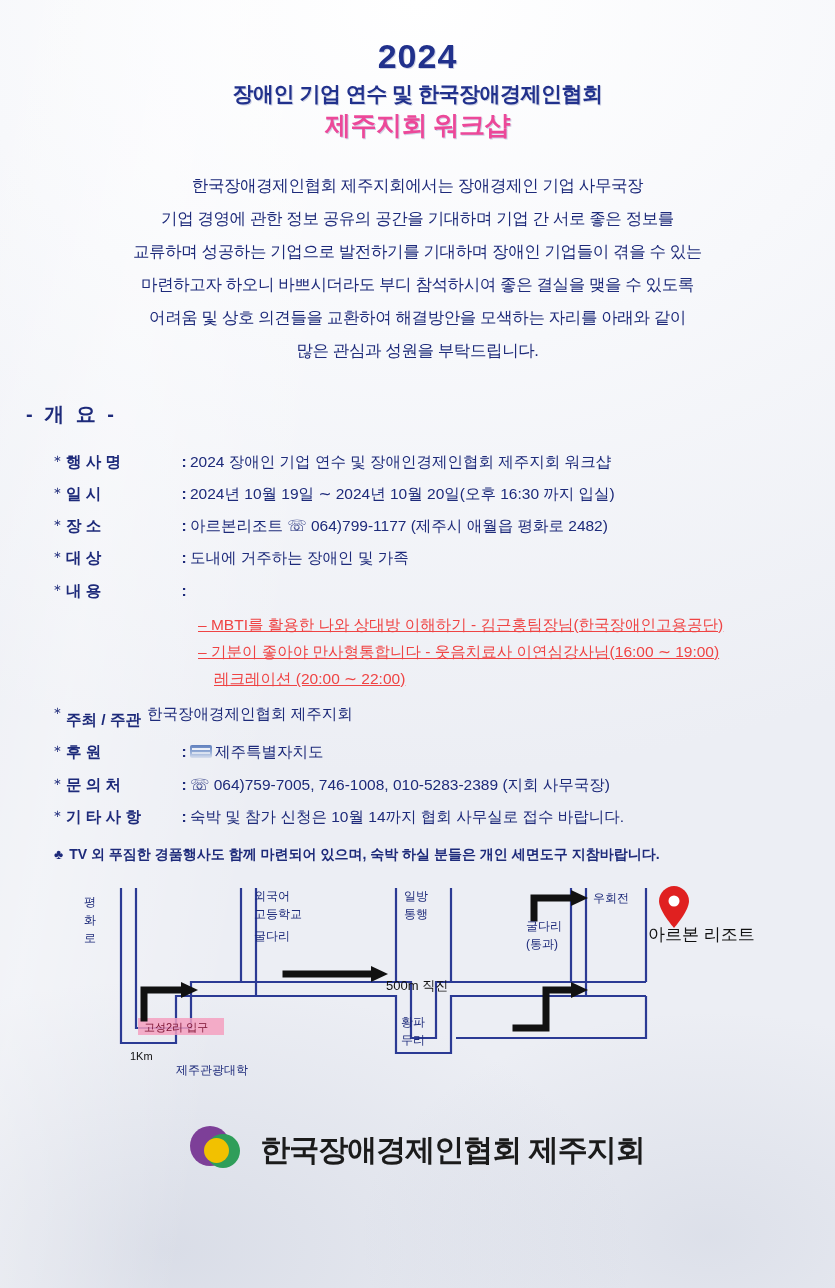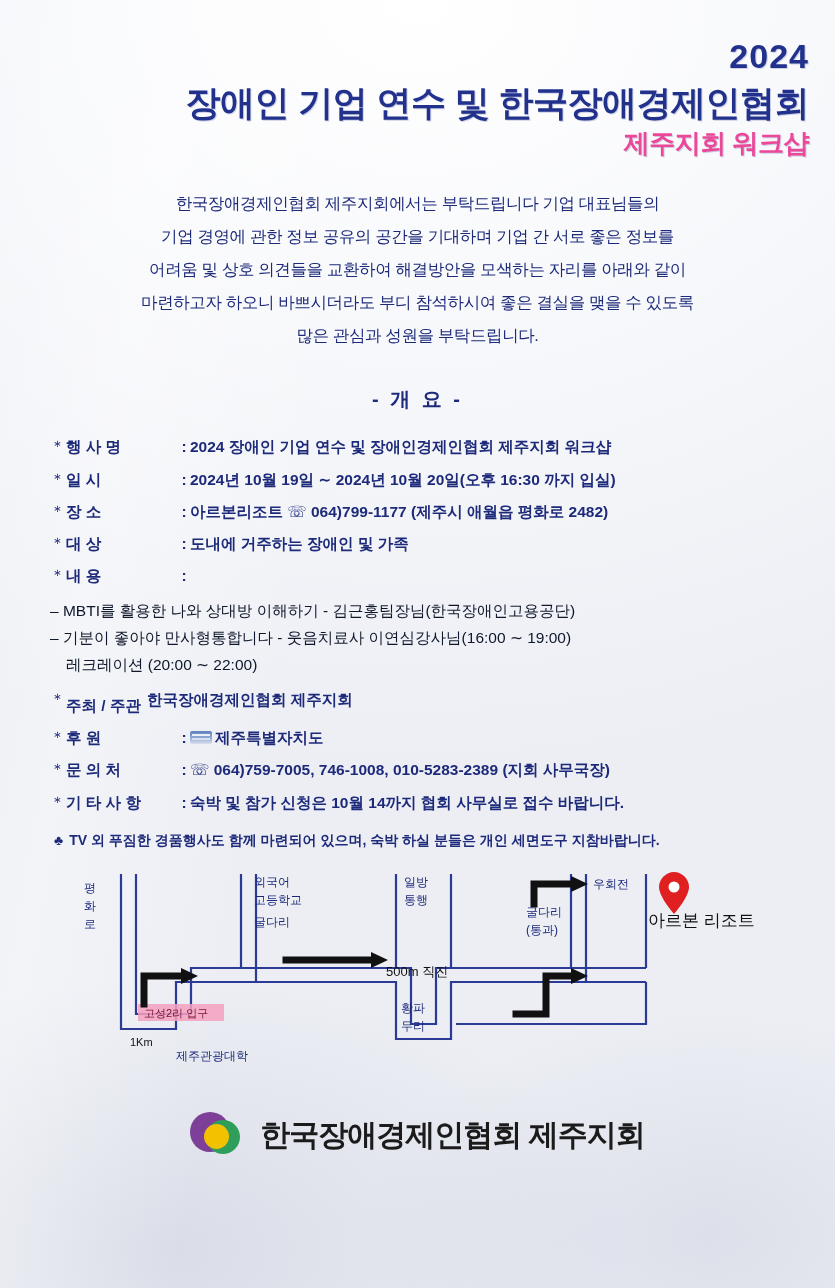--- a/index.html
+++ b/index.html
@@ -33,33 +33,33 @@
       radial-gradient(ellipse 60% 25% at 85% 96%, rgba(150,160,185,0.18), rgba(255,255,255,0) 70%);
   }
   .content {
     position: relative;
     z-index: 2;
     padding: 0 26px;
   }
 
   
   .title-block {
-    text-align: right;
+    text-align: center;
     padding-top: 34px;
     line-height: 1.34;
   }
   .title-year {
     font-size: 34px;
     font-weight: bold;
     color: #21318c;
     letter-spacing: 1px;
     text-shadow: 1px 1px 0 rgba(120,130,180,0.35);
   }
   .title-main {
-    font-size: 35px;
+    font-size: 21px;
     font-weight: bold;
     color: #21318c;
     letter-spacing: -0.5px;
     text-shadow: 1px 1px 0 rgba(120,130,180,0.35);
   }
   .title-sub {
     font-size: 26px;
     font-weight: bold;
     color: #ec4899;
     letter-spacing: -0.5px;
@@ -74,21 +74,20 @@
     font-size: 16.5px;
     line-height: 2.0;
     letter-spacing: -0.4px;
     padding: 0 12px;
   }
   .intro div { white-space: nowrap; }
 
   
   .section-head {
     margin-top: 34px;
-    text-align: center;
     color: #1d2a7a;
     font-size: 20px;
     font-weight: bold;
     letter-spacing: 3px;
   }
 
   
   .details {
     margin-top: 22px;
     padding-left: 24px;
@@ -124,28 +123,29 @@
     margin-top: 6px;
   }
   .colon {
     flex: 0 0 12px;
     text-align: center;
     font-weight: bold;
   }
   .value {
     flex: 1 1 auto;
     white-space: nowrap;
-    font-weight: bold;
   }
 
   .sub-list {
     margin-top: 2px;
-    color: #0f172a;
+    margin-left: 148px;
+    color: #ef4444;
     font-size: 15.5px;
     line-height: 1.75;
+    text-decoration: underline;
   }
   .sub-list .dash-item { white-space: nowrap; }
   .sub-list .indent { padding-left: 16px; white-space: nowrap; }
 
   .sponsor-mark {
     display: inline-block;
     width: 22px;
     height: 13px;
     vertical-align: -1px;
     margin-right: 3px;
@@ -228,24 +228,25 @@
 
 <div class="content">
 
   <div class="title-block">
     <div class="title-year">2024</div>
     <div class="title-main">장애인 기업 연수 및 한국장애경제인협회</div>
     <div class="title-sub">제주지회 워크샵</div>
   </div>
 
   <div class="intro">
-    <div>한국장애경제인협회 제주지회에서는 부탁드립니다 기업 대표님들의</div>
+    <div>한국장애경제인협회 제주지회에서는 장애경제인 기업 사무국장</div>
     <div>기업 경영에 관한 정보 공유의 공간을 기대하며 기업 간 서로 좋은 정보를</div>
+    <div>교류하며 성공하는 기업으로 발전하기를 기대하며 장애인 기업들이 겪을 수 있는</div>
+    <div>마련하고자 하오니 바쁘시더라도 부디 참석하시여 좋은 결실을 맺을 수 있도록</div>
     <div>어려움 및 상호 의견들을 교환하여 해결방안을 모색하는 자리를 아래와 같이</div>
-    <div>마련하고자 하오니 바쁘시더라도 부디 참석하시여 좋은 결실을 맺을 수 있도록</div>
     <div>많은 관심과 성원을 부탁드립니다.</div>
   </div>
 
   <div class="section-head">- 개   요 -</div>
 
   <div class="details">
 
     <div class="row">
       <span class="bullet">＊</span>
       <span class="label">행 사 명</span>

